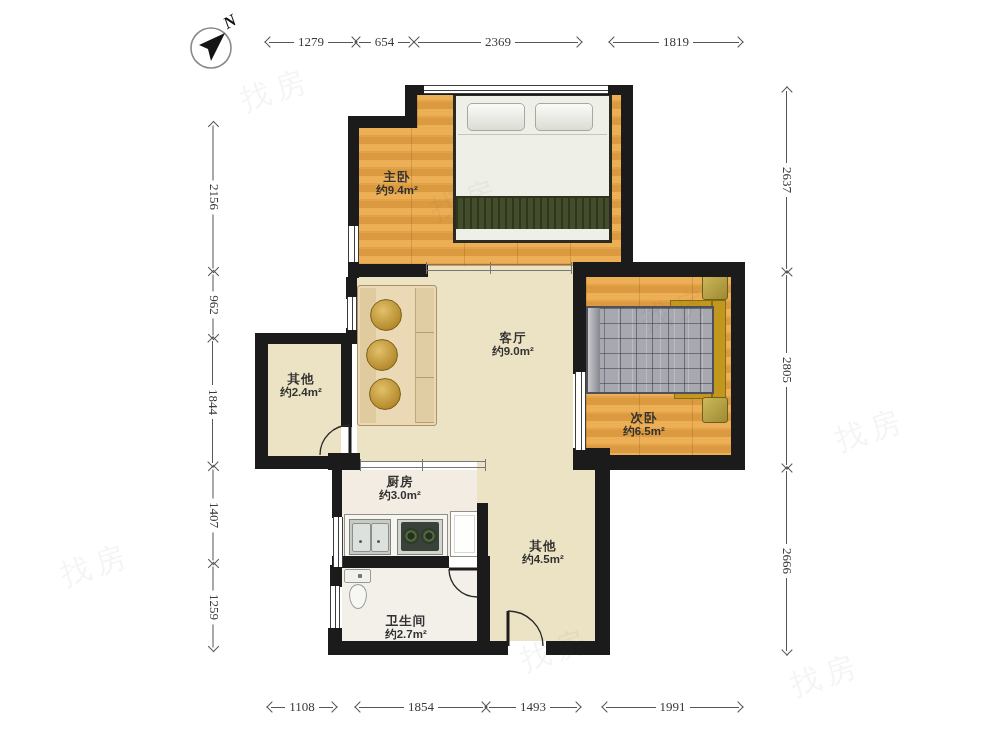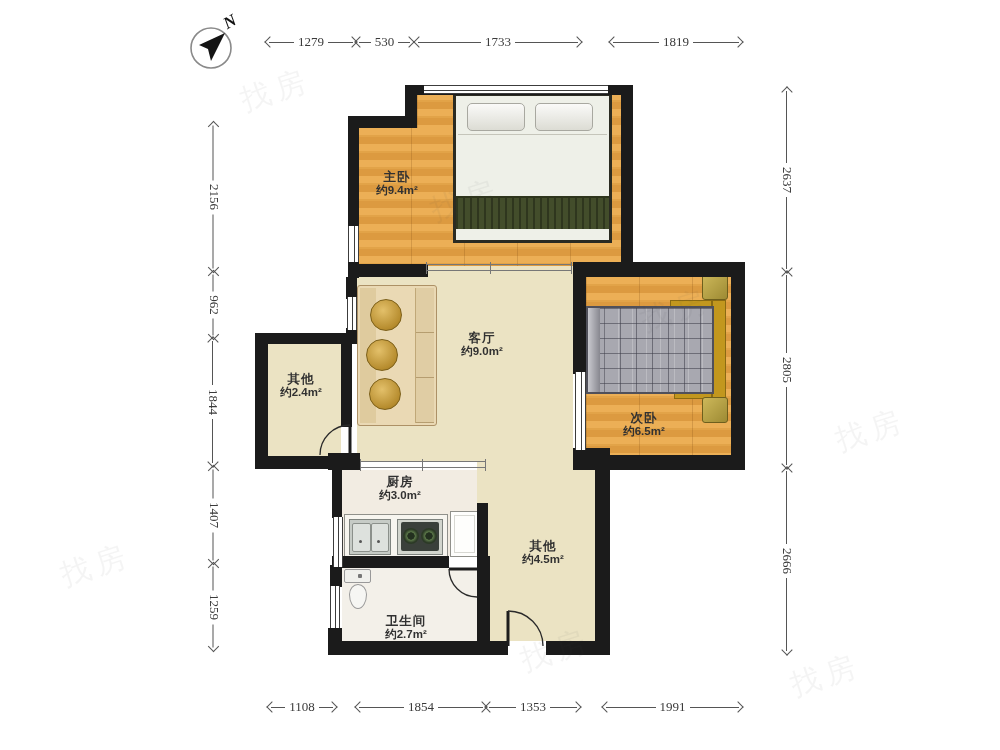--- a/index.html
+++ b/index.html
@@ -143,21 +143,21 @@
     <path d="M449 569 L477 569" stroke="#1d1d1d" stroke-width="3" fill="none"></path>
     <path d="M449 569 A28 28 0 0 0 477 597" stroke="#2a2a2a" stroke-width="1.3" fill="none"></path>
     <path d="M508 611 L508 646" stroke="#1d1d1d" stroke-width="3" fill="none"></path>
     <path d="M508 611 A35 35 0 0 1 543 646" stroke="#2a2a2a" stroke-width="1.3" fill="none"></path>
   </svg>
 
   <div class="room-label" style="left:397px;top:170px;">
     <span class="nm">主卧</span>
     <span class="ar">约9.4m²</span>
   </div>
-  <div class="room-label" style="left:482px;top:331px;">
+  <div class="room-label" style="left:513px;top:331px;">
     <span class="nm">客厅</span>
     <span class="ar">约9.0m²</span>
   </div>
   <div class="room-label" style="left:644px;top:411px;">
     <span class="nm">次卧</span>
     <span class="ar">约6.5m²</span>
   </div>
   <div class="room-label" style="left:301px;top:372px;">
     <span class="nm">其他</span>
     <span class="ar">约2.4m²</span>
@@ -236,28 +236,28 @@
     <div class="dim" style="left: 266px; top: 34px; width: 90px;">
       <span class="ah l"></span>
       <span class="ln"></span>
       <span class="tx">1279</span>
       <span class="ln"></span>
       <span class="ah r"></span>
     </div>
     <div class="dim" style="left: 356px; top: 34px; width: 57px;">
       <span class="ah l"></span>
       <span class="ln"></span>
-      <span class="tx">530</span>
+      <span class="tx">654</span>
       <span class="ln"></span>
       <span class="ah r"></span>
     </div>
     <div class="dim" style="left: 415px; top: 34px; width: 166px;">
       <span class="ah l"></span>
       <span class="ln"></span>
-      <span class="tx">1733</span>
+      <span class="tx">2369</span>
       <span class="ln"></span>
       <span class="ah r"></span>
     </div>
     <div class="dim" style="left: 610px; top: 34px; width: 132px;">
       <span class="ah l"></span>
       <span class="ln"></span>
       <span class="tx">1819</span>
       <span class="ln"></span>
       <span class="ah r"></span>
     </div>
@@ -271,21 +271,21 @@
     <div class="dim" style="left: 356px; top: 699px; width: 130px;">
       <span class="ah l"></span>
       <span class="ln"></span>
       <span class="tx">1854</span>
       <span class="ln"></span>
       <span class="ah r"></span>
     </div>
     <div class="dim" style="left: 486px; top: 699px; width: 94px;">
       <span class="ah l"></span>
       <span class="ln"></span>
-      <span class="tx">1353</span>
+      <span class="tx">1493</span>
       <span class="ln"></span>
       <span class="ah r"></span>
     </div>
     <div class="dim" style="left: 603px; top: 699px; width: 139px;">
       <span class="ah l"></span>
       <span class="ln"></span>
       <span class="tx">1991</span>
       <span class="ln"></span>
       <span class="ah r"></span>
     </div>

